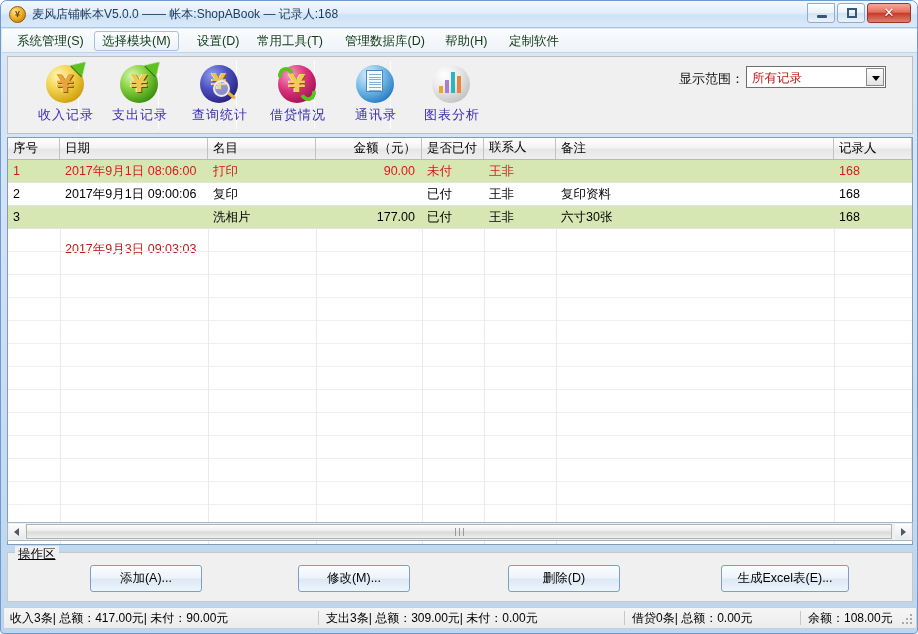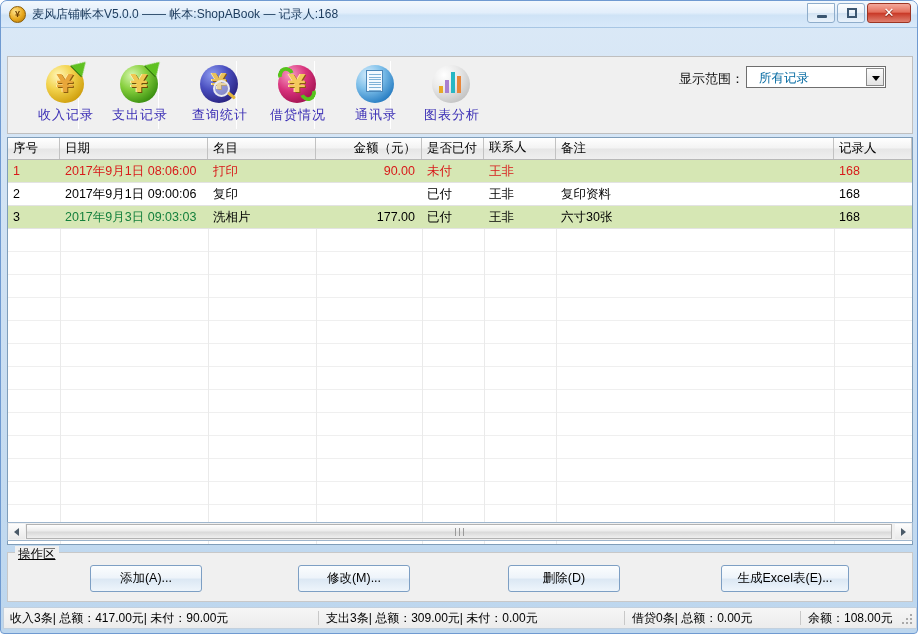--- a/index.html
+++ b/index.html
@@ -158,21 +158,21 @@
     position:absolute; left:678px; top:69px;
     font-size:13px; color:#111; white-space:nowrap;
   }
   #range-select {
     position:absolute; left:745px; top:65px;
     width:140px; height:22px;
     background:#ffffff; border:1px solid #6e6e6e;
     font-size:12.5px; color:#000;
   }
   #range-value {
-    position:absolute; left:12px; top:3px; font-size:12.5px; color:#0369a1;
+    position:absolute; left:5px; top:3px; font-size:12.5px; color:#b91c1c;
   }
   #range-arrow-btn {
     position:absolute; right:1px; top:1px; width:18px; height:18px;
     background: linear-gradient(180deg,#fcfcfc 0%, #e4e4e4 100%);
     border:1px solid #8a8a8a;
   }
   #range-arrow-btn .tri {
     position:absolute; left:5px; top:7px; width:0; height:0;
     border-left:4px solid transparent; border-right:4px solid transparent;
     border-top:5px solid #000;
@@ -320,20 +320,29 @@
       <span class="bar"></span>
     </div>
     <div class="win-btn" id="btn-max">
       <span class="box"></span>
     </div>
     <div class="win-btn" id="btn-close">
       <span class="glyph">✕</span>
     </div>
   </div>
 
+  <div id="menubar">
+      <div class="menu-item" style="left: 8px;"><span>系统管理(S)</span></div>
+      <div class="menu-item active" style="left: 92px;"><span>选择模块(M)</span></div>
+      <div class="menu-item" style="left: 188px;"><span>设置(D)</span></div>
+      <div class="menu-item" style="left: 248px;"><span>常用工具(T)</span></div>
+      <div class="menu-item" style="left: 336px;"><span>管理数据库(D)</span></div>
+      <div class="menu-item" style="left: 436px;"><span>帮助(H)</span></div>
+      <div class="menu-item" style="left: 500px;"><span>定制软件</span></div>
+    </div>
 
   <div id="toolbar">
       <div class="tb-sep" style="left: 70px;"></div>
       <div class="tb-sep" style="left: 150px;"></div>
       <div class="tb-sep" style="left: 228px;"></div>
       <div class="tb-sep" style="left: 306px;"></div>
       <div class="tb-sep" style="left: 382px;"></div>
       <div class="tb-item" style="left: 22px;">
         <div class="tb-icon">
           <div class="coin coin-gold">
@@ -436,21 +445,21 @@
           <div class="cell" style="left: 0px; width: 52px; color: rgb(0, 0, 0);">2</div>
           <div class="cell" style="left: 52px; width: 148px; color: rgb(0, 0, 0);">2017年9月1日 09:00:06</div>
           <div class="cell" style="left: 200px; width: 108px; color: rgb(0, 0, 0);">复印</div>
           <div class="cell" style="left: 414px; width: 62px; color: rgb(0, 0, 0);">已付</div>
           <div class="cell" style="left: 476px; width: 72px; color: rgb(0, 0, 0);">王非</div>
           <div class="cell" style="left: 548px; width: 278px; color: rgb(0, 0, 0);">复印资料</div>
           <div class="cell" style="left: 826px; width: 78px; color: rgb(0, 0, 0);">168</div>
         </div>
         <div class="row alt" style="top: 68px;">
           <div class="cell" style="left: 0px; width: 52px; color: rgb(0, 0, 0);">3</div>
-          <div class="cell" style="left: 52px; width: 148px; color: #15803d;">2017年9月3日 09:03:03</div>
+          <div class="cell" style="left: 52px; width: 148px; color: #b91c1c; margin-top: 32px;">2017年9月3日 09:03:03</div>
           <div class="cell" style="left: 200px; width: 108px; color: rgb(0, 0, 0);">洗相片</div>
           <div class="cell num" style="left: 308px; width: 106px; color: rgb(0, 0, 0);">177.00</div>
           <div class="cell" style="left: 414px; width: 62px; color: rgb(0, 0, 0);">已付</div>
           <div class="cell" style="left: 476px; width: 72px; color: rgb(0, 0, 0);">王非</div>
           <div class="cell" style="left: 548px; width: 278px; color: rgb(0, 0, 0);">六寸30张</div>
           <div class="cell" style="left: 826px; width: 78px; color: rgb(0, 0, 0);">168</div>
         </div>
         <div class="emptyrow" style="top: 91px;"></div>
         <div class="emptyrow" style="top: 114px;"></div>
         <div class="emptyrow" style="top: 137px;"></div>

